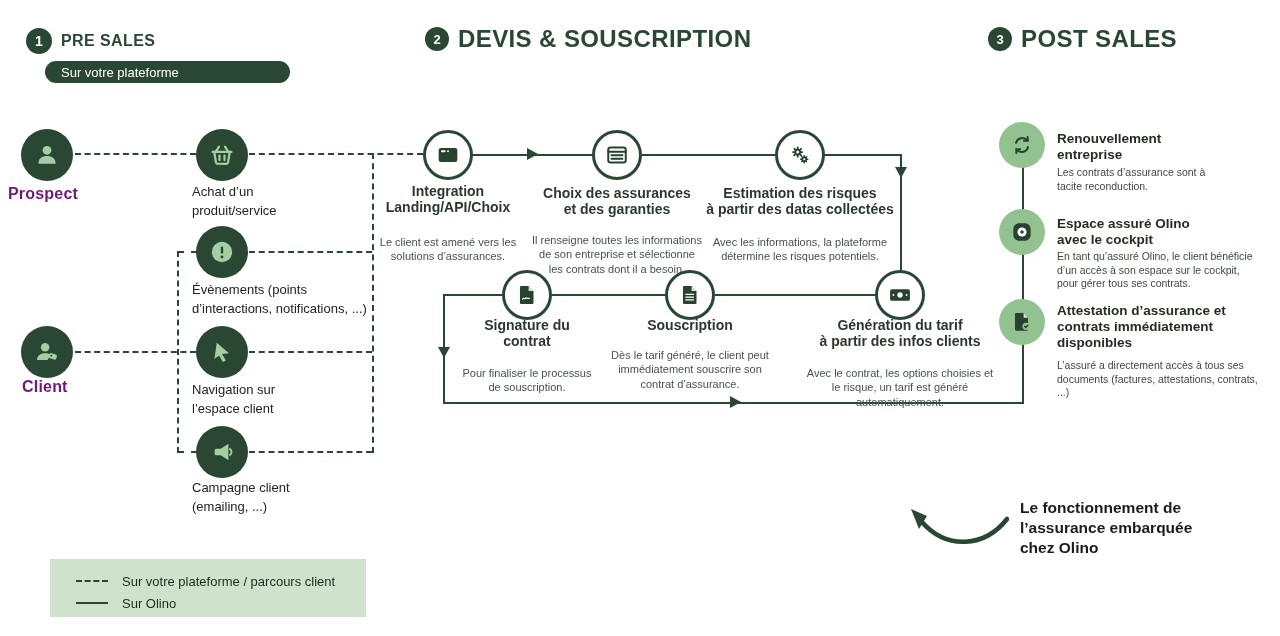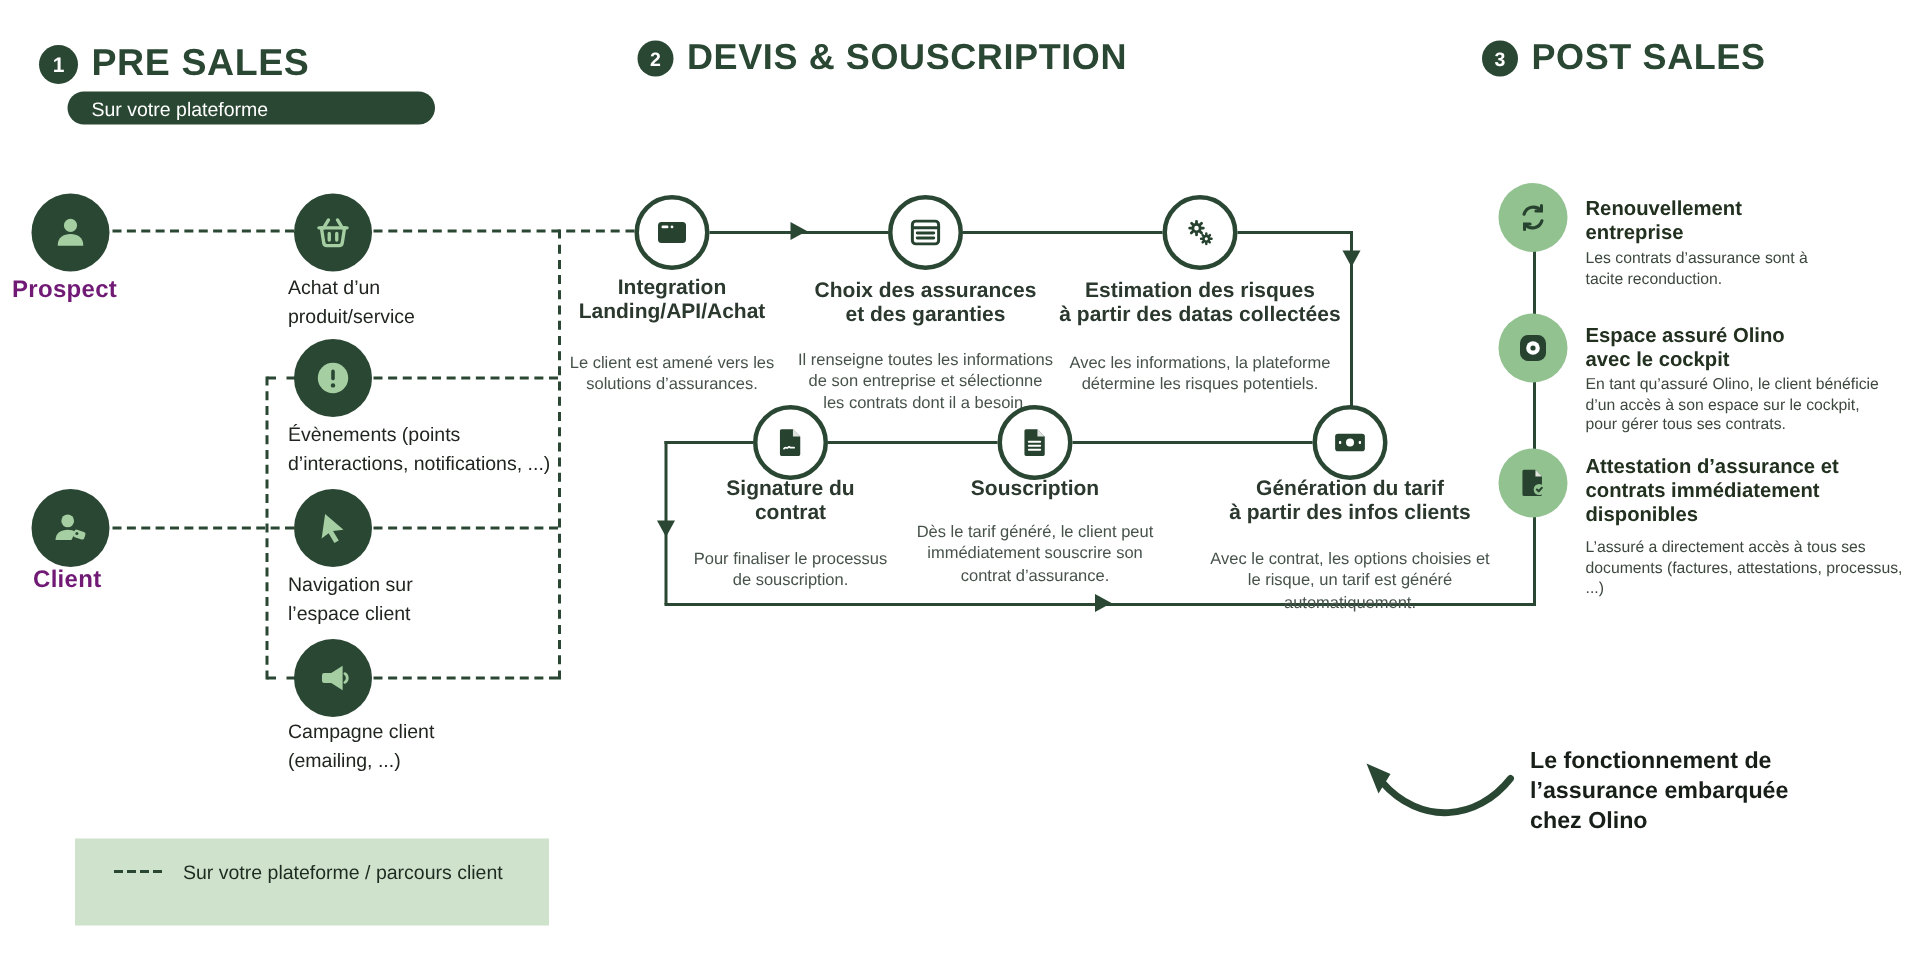--- a/index.html
+++ b/index.html
@@ -8,21 +8,21 @@
   #canvas { position:relative; width:1280px; height:636px; background:#ffffff; overflow:hidden; }
 
   .abs { position:absolute; }
   .pre { white-space:pre-line; }
 
   
   .phase-header { display:flex; align-items:center; gap:9px; }
   .num-circle { width:26px; height:26px; border-radius:50%; background:#2a4733; color:#fff;
                 display:flex; align-items:center; justify-content:center;
                 font-size:14px; font-weight:bold; }
-  .phase-title { font-size:25px; font-weight:bold; color:#2a4733; letter-spacing:.4px; }
+  .phase-title { font-size:16px; font-weight:bold; color:#2a4733; letter-spacing:.4px; }
 
   .dark-pill { background:#2a4733; color:#fff; border-radius:12px; height:22px;
                display:flex; align-items:center; padding:0 16px; font-size:13px; }
   .light-pill { background:#c6dcc4; border-radius:11px; height:21px;
                 display:flex; align-items:center; gap:7px; padding:0 10px;
                 font-size:11.5px; color:#27422f; }
   .light-pill b { font-weight:bold; }
 
   
   .dark-circle { width:52px; height:52px; border-radius:50%; background:#2a4733;
@@ -181,21 +181,21 @@
   <div class="abs flow-circle" style="left:423px; top:130px;">
     <span style="display:inline-flex;">
       <svg width="28" height="28" viewBox="0 0 24 24">
           <rect x="4" y="6" width="16" height="12" rx="2" fill="#27422f"></rect>
           <rect x="6" y="8" width="4" height="1.6" rx="0.8" fill="#fff"></rect>
           <rect x="11.2" y="8" width="1.6" height="1.6" rx="0.8" fill="#fff"></rect>
         </svg>
     </span>
   </div>
   <div class="abs flow-title pre" style="left:363px; top:183px; width:170px;">Integration
-Landing/API/Achat</div>
+Landing/API/Choix</div>
   <div class="abs flow-desc pre" style="left:363px; top:221px; width:170px;">Le client est amené vers les
 solutions d’assurances.</div>
 
   <div class="abs flow-circle" style="left:592px; top:130px;">
     <span style="display:inline-flex;">
       <svg width="28" height="28" viewBox="0 0 24 24" fill="none" stroke="#27422f" stroke-width="1.7" stroke-linecap="round">
           <rect x="4.5" y="5.5" width="15" height="13" rx="2"></rect>
           <path d="M4.5 9.3h15"></path>
           <path d="M7.3 12.3h9.4M7.3 15.2h9.4"></path>
         </svg>
@@ -311,32 +311,36 @@
           <path d="M13.5 3.8V8h4z" fill="#fff" opacity="0.85"></path>
           <circle cx="15.8" cy="16" r="3.4" fill="#93c291"></circle>
           <path d="M14.4 16l1.1 1.1 1.9-2.1" stroke="#27422f" stroke-width="1.3" fill="none" stroke-linecap="round" stroke-linejoin="round"></path>
         </svg>
     </span>
   </div>
   <div class="abs ps-title pre" style="left:1057px; top:303px; width:200px;">Attestation d’assurance et
 contrats immédiatement
 disponibles</div>
   <div class="abs ps-desc pre" style="left:1057px; top:359px; width:215px;">L’assuré a directement accès à tous ses
-documents (factures, attestations, processus, ...)</div>
+documents (factures, attestations, contrats, ...)</div>
 
   <div class="abs" style="left:905px; top:503px;">
     <svg width="108" height="52" viewBox="0 0 108 52">
         <path d="M102 16 C 80 44, 42 48, 16 18" stroke="#2a4733" stroke-width="4.6" fill="none" stroke-linecap="round"></path>
         <polygon points="6,6 22,13 14,26" fill="#2a4733"></polygon>
       </svg>
   </div>
   <div class="abs caption pre" style="left:1020px; top:498px; width:230px;">Le fonctionnement de
 l’assurance embarquée
 chez Olino</div>
 
   <div class="abs legend-box" style="left:50px; top:559px;">
     <div class="legend-row">
       <div class="sample-dashed"></div>
       <div class="legend-label">Sur votre plateforme / parcours client</div>
     </div>
+    <div class="legend-row">
+      <div class="sample-solid"></div>
+      <div class="legend-label">Sur Olino</div>
+    </div>
   </div>
 
 </div>
 
 </body></html>

